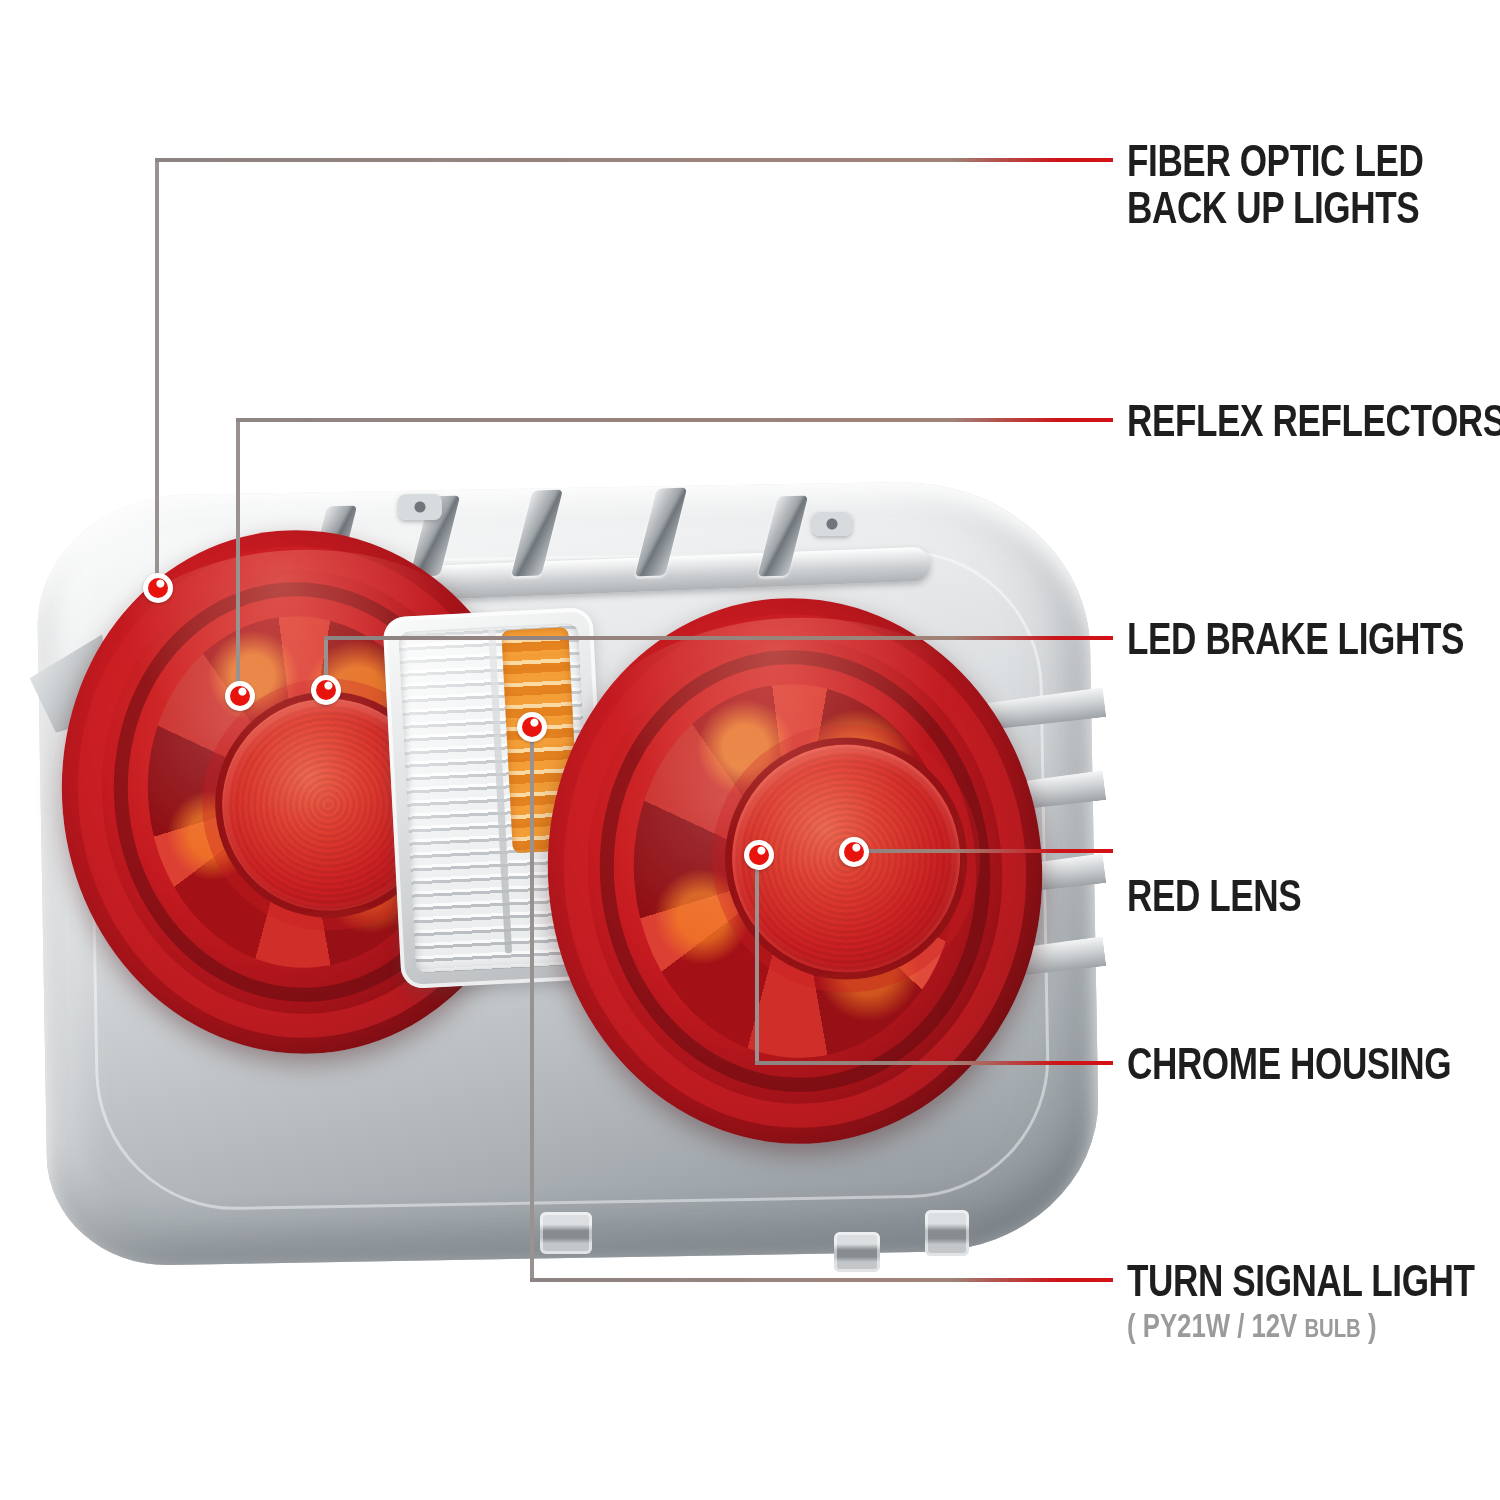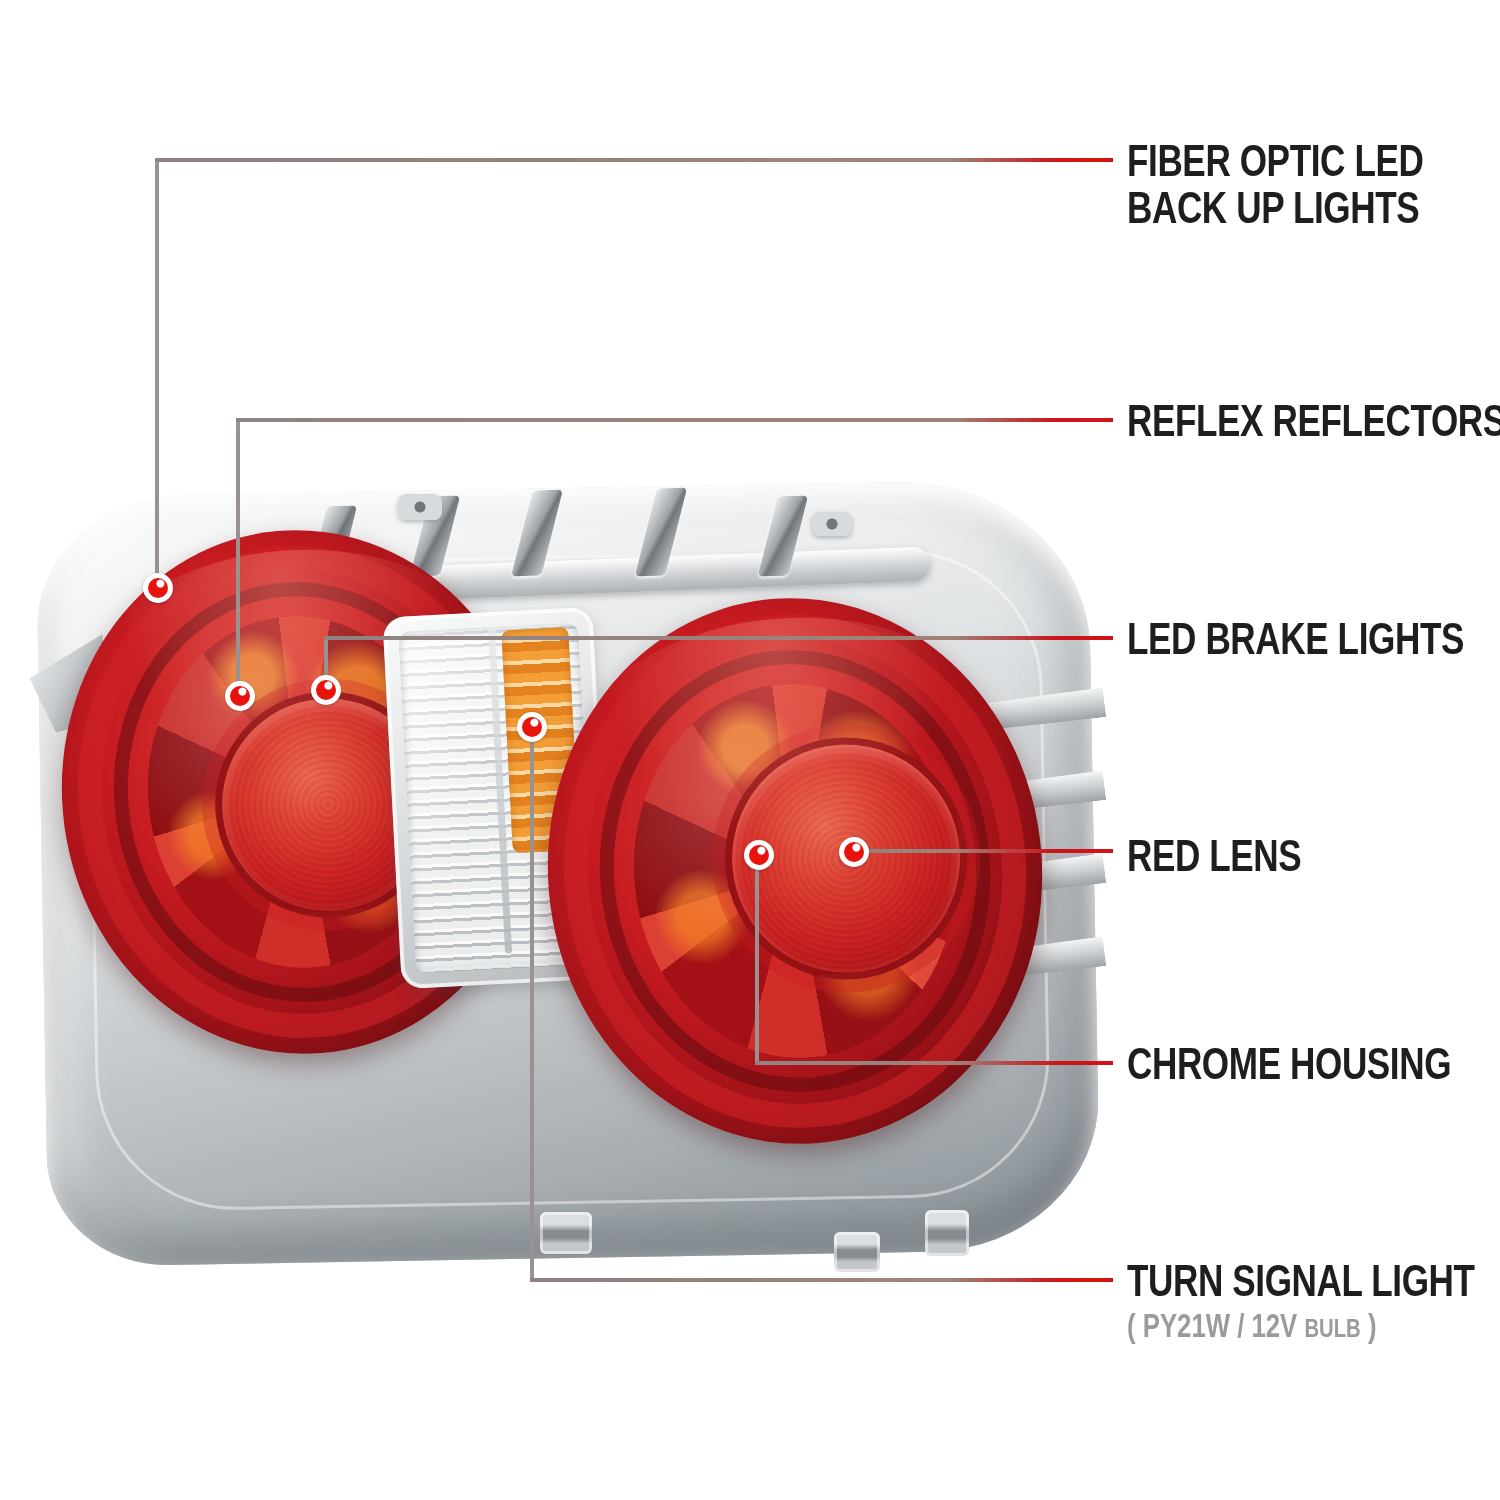--- a/index.html
+++ b/index.html
@@ -203,21 +203,21 @@
         <span class="lbl-line">REFLEX REFLECTORS</span>
       </div>
       <div class="abs co-v" style="left: 324px; top: 638px; height: 52px;"></div>
       <div class="abs co-h" style="left: 324px; top: 636px; width: 789px;"></div>
       <div class="abs co-dot" style="left: 311px; top: 675px;"></div>
       <div class="abs co-label" style="left: 1127px; top: 615px;">
         <span class="lbl-line">LED BRAKE LIGHTS</span>
       </div>
       <div class="abs co-h" style="left: 854px; top: 849px; width: 259px;"></div>
       <div class="abs co-dot" style="left: 839px; top: 837px;"></div>
-      <div class="abs co-label" style="left: 1127px; top: 832px;">
+      <div class="abs co-label" style="left: 1127px; top: 872px;">
         <span class="lbl-line">RED LENS</span>
       </div>
       <div class="abs co-v" style="left: 755px; top: 855px; height: 208px;"></div>
       <div class="abs co-h" style="left: 755px; top: 1061px; width: 358px;"></div>
       <div class="abs co-dot" style="left: 744px; top: 840px;"></div>
       <div class="abs co-label" style="left: 1127px; top: 1040px;">
         <span class="lbl-line">CHROME HOUSING</span>
       </div>
       <div class="abs co-v" style="left: 530px; top: 727px; height: 553px;"></div>
       <div class="abs co-h" style="left: 530px; top: 1278px; width: 583px;"></div>

